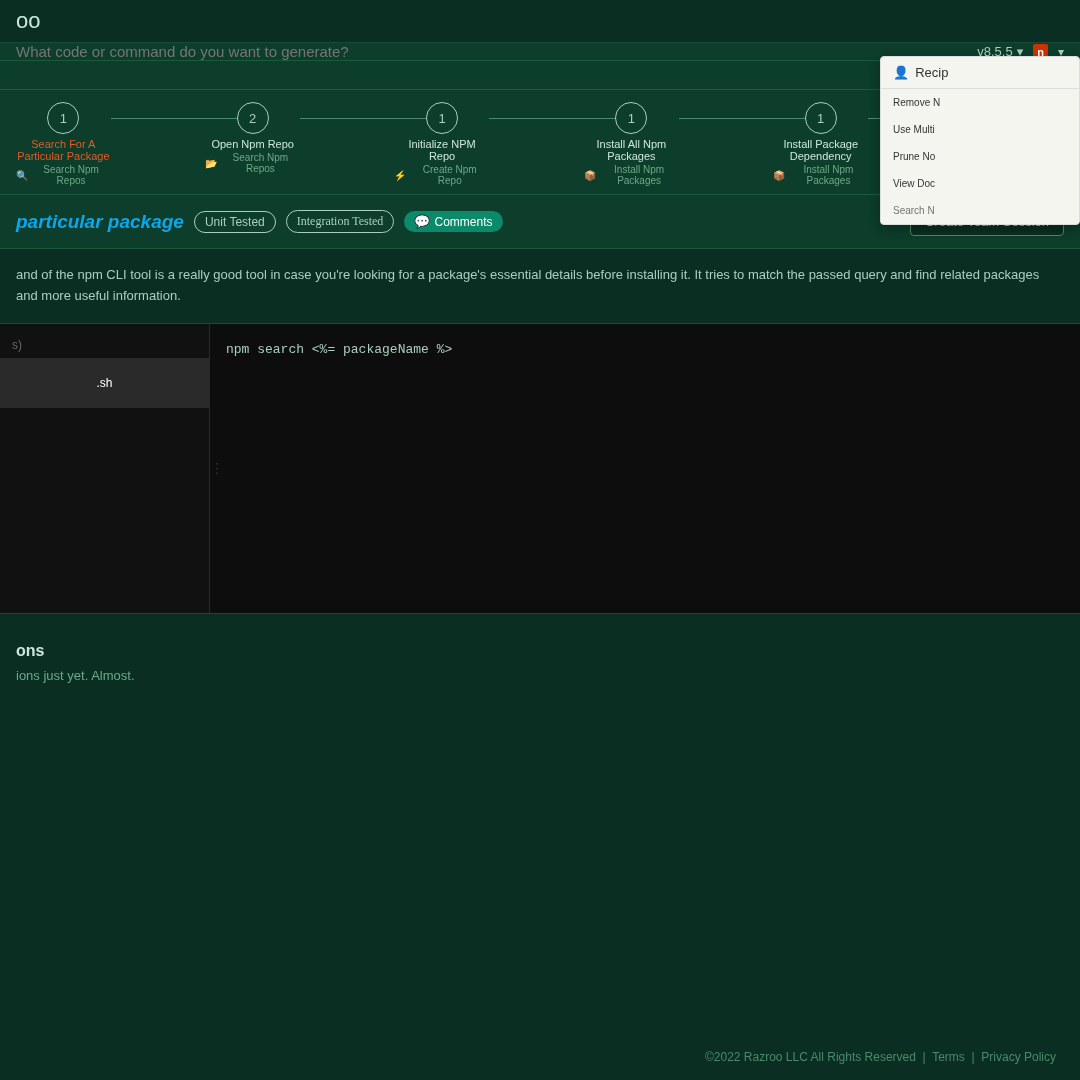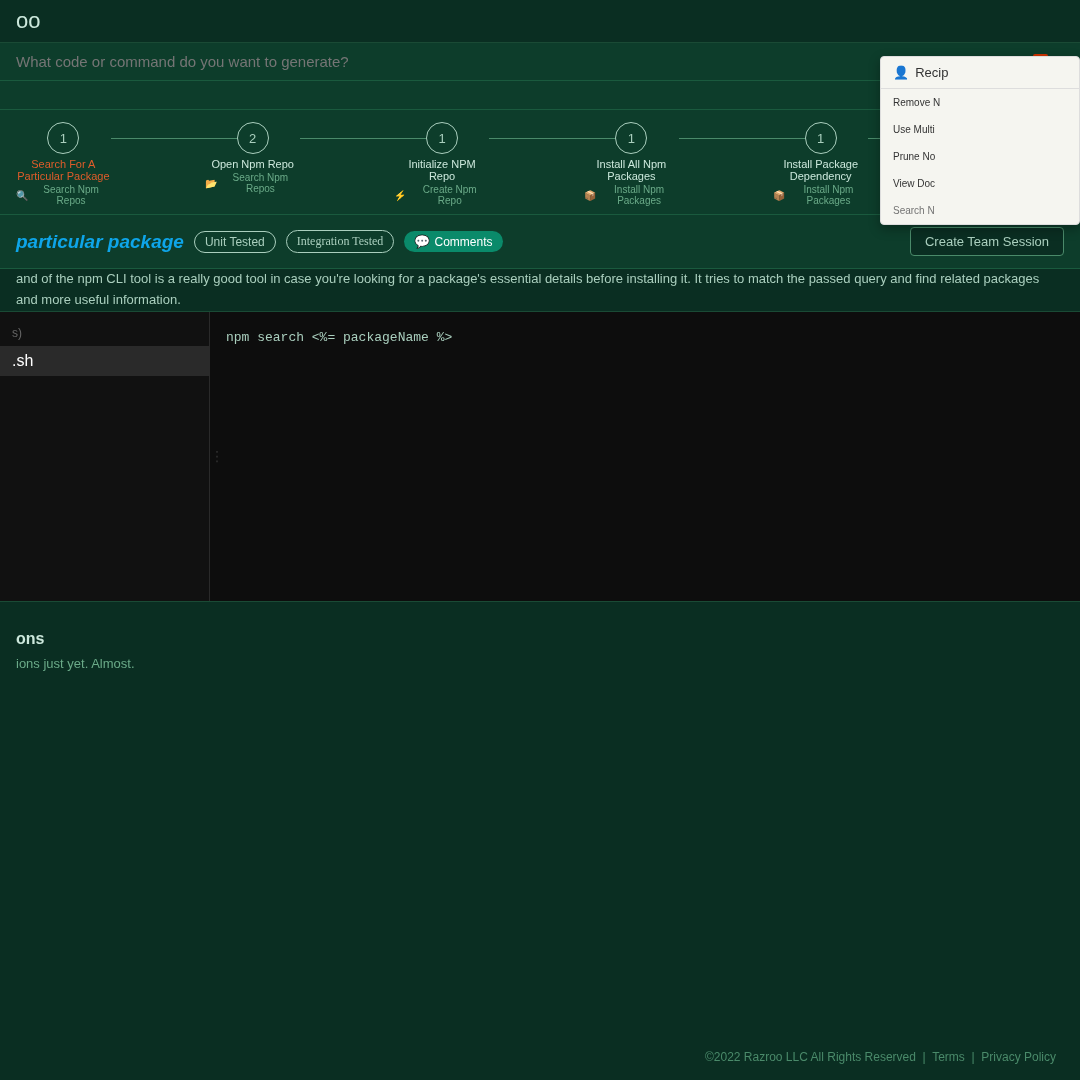--- a/index.html
+++ b/index.html
@@ -24,21 +24,21 @@
     .logo-text {
       color: #cce8dc;
       font-size: 22px;
       font-weight: normal;
     }
 
     
     .search-bar {
       background-color: #0d3d2b;
       border-bottom: 1px solid #1a5a3e;
-      padding: 10px 16px;
+      padding: 0 16px;
       display: flex;
       align-items: center;
       gap: 10px;
     }
     .search-input {
       flex: 1;
       background: transparent;
       border: none;
       outline: none;
       color: #aacfbe;
@@ -201,21 +201,21 @@
       color: #aacfbe;
       padding: 6px 14px;
       border-radius: 4px;
       font-size: 13px;
       cursor: pointer;
     }
 
     
     .description-area {
       background-color: #0a2e22;
-      padding: 0 16px;
+      padding: 16px 16px;
       border-bottom: 1px solid #1a4a35;
     }
     .description-text {
       color: #aacfbe;
       font-size: 13px;
       line-height: 1.6;
     }
 
     
     .code-container {
@@ -226,24 +226,25 @@
       position: relative;
     }
     .file-sidebar {
       width: 210px;
       background-color: #111;
       border-right: 1px solid #2a2a2a;
       padding: 8px 0;
       flex-shrink: 0;
     }
     .file-item {
-      padding: 6px 12px;
-      font-size: 16px;
-      color: #aacfbe;
-      cursor: pointer;
+      padding: 18px 12px;
+      font-size: 12px;
+      color: #aacfbe;
+      cursor: pointer;
+      text-align: center;
     }
     .file-item.active {
       background-color: #2a2a2a;
       color: white;
     }
     .file-item-label {
       font-size: 12px;
       color: #666;
       padding: 6px 12px;
     }

